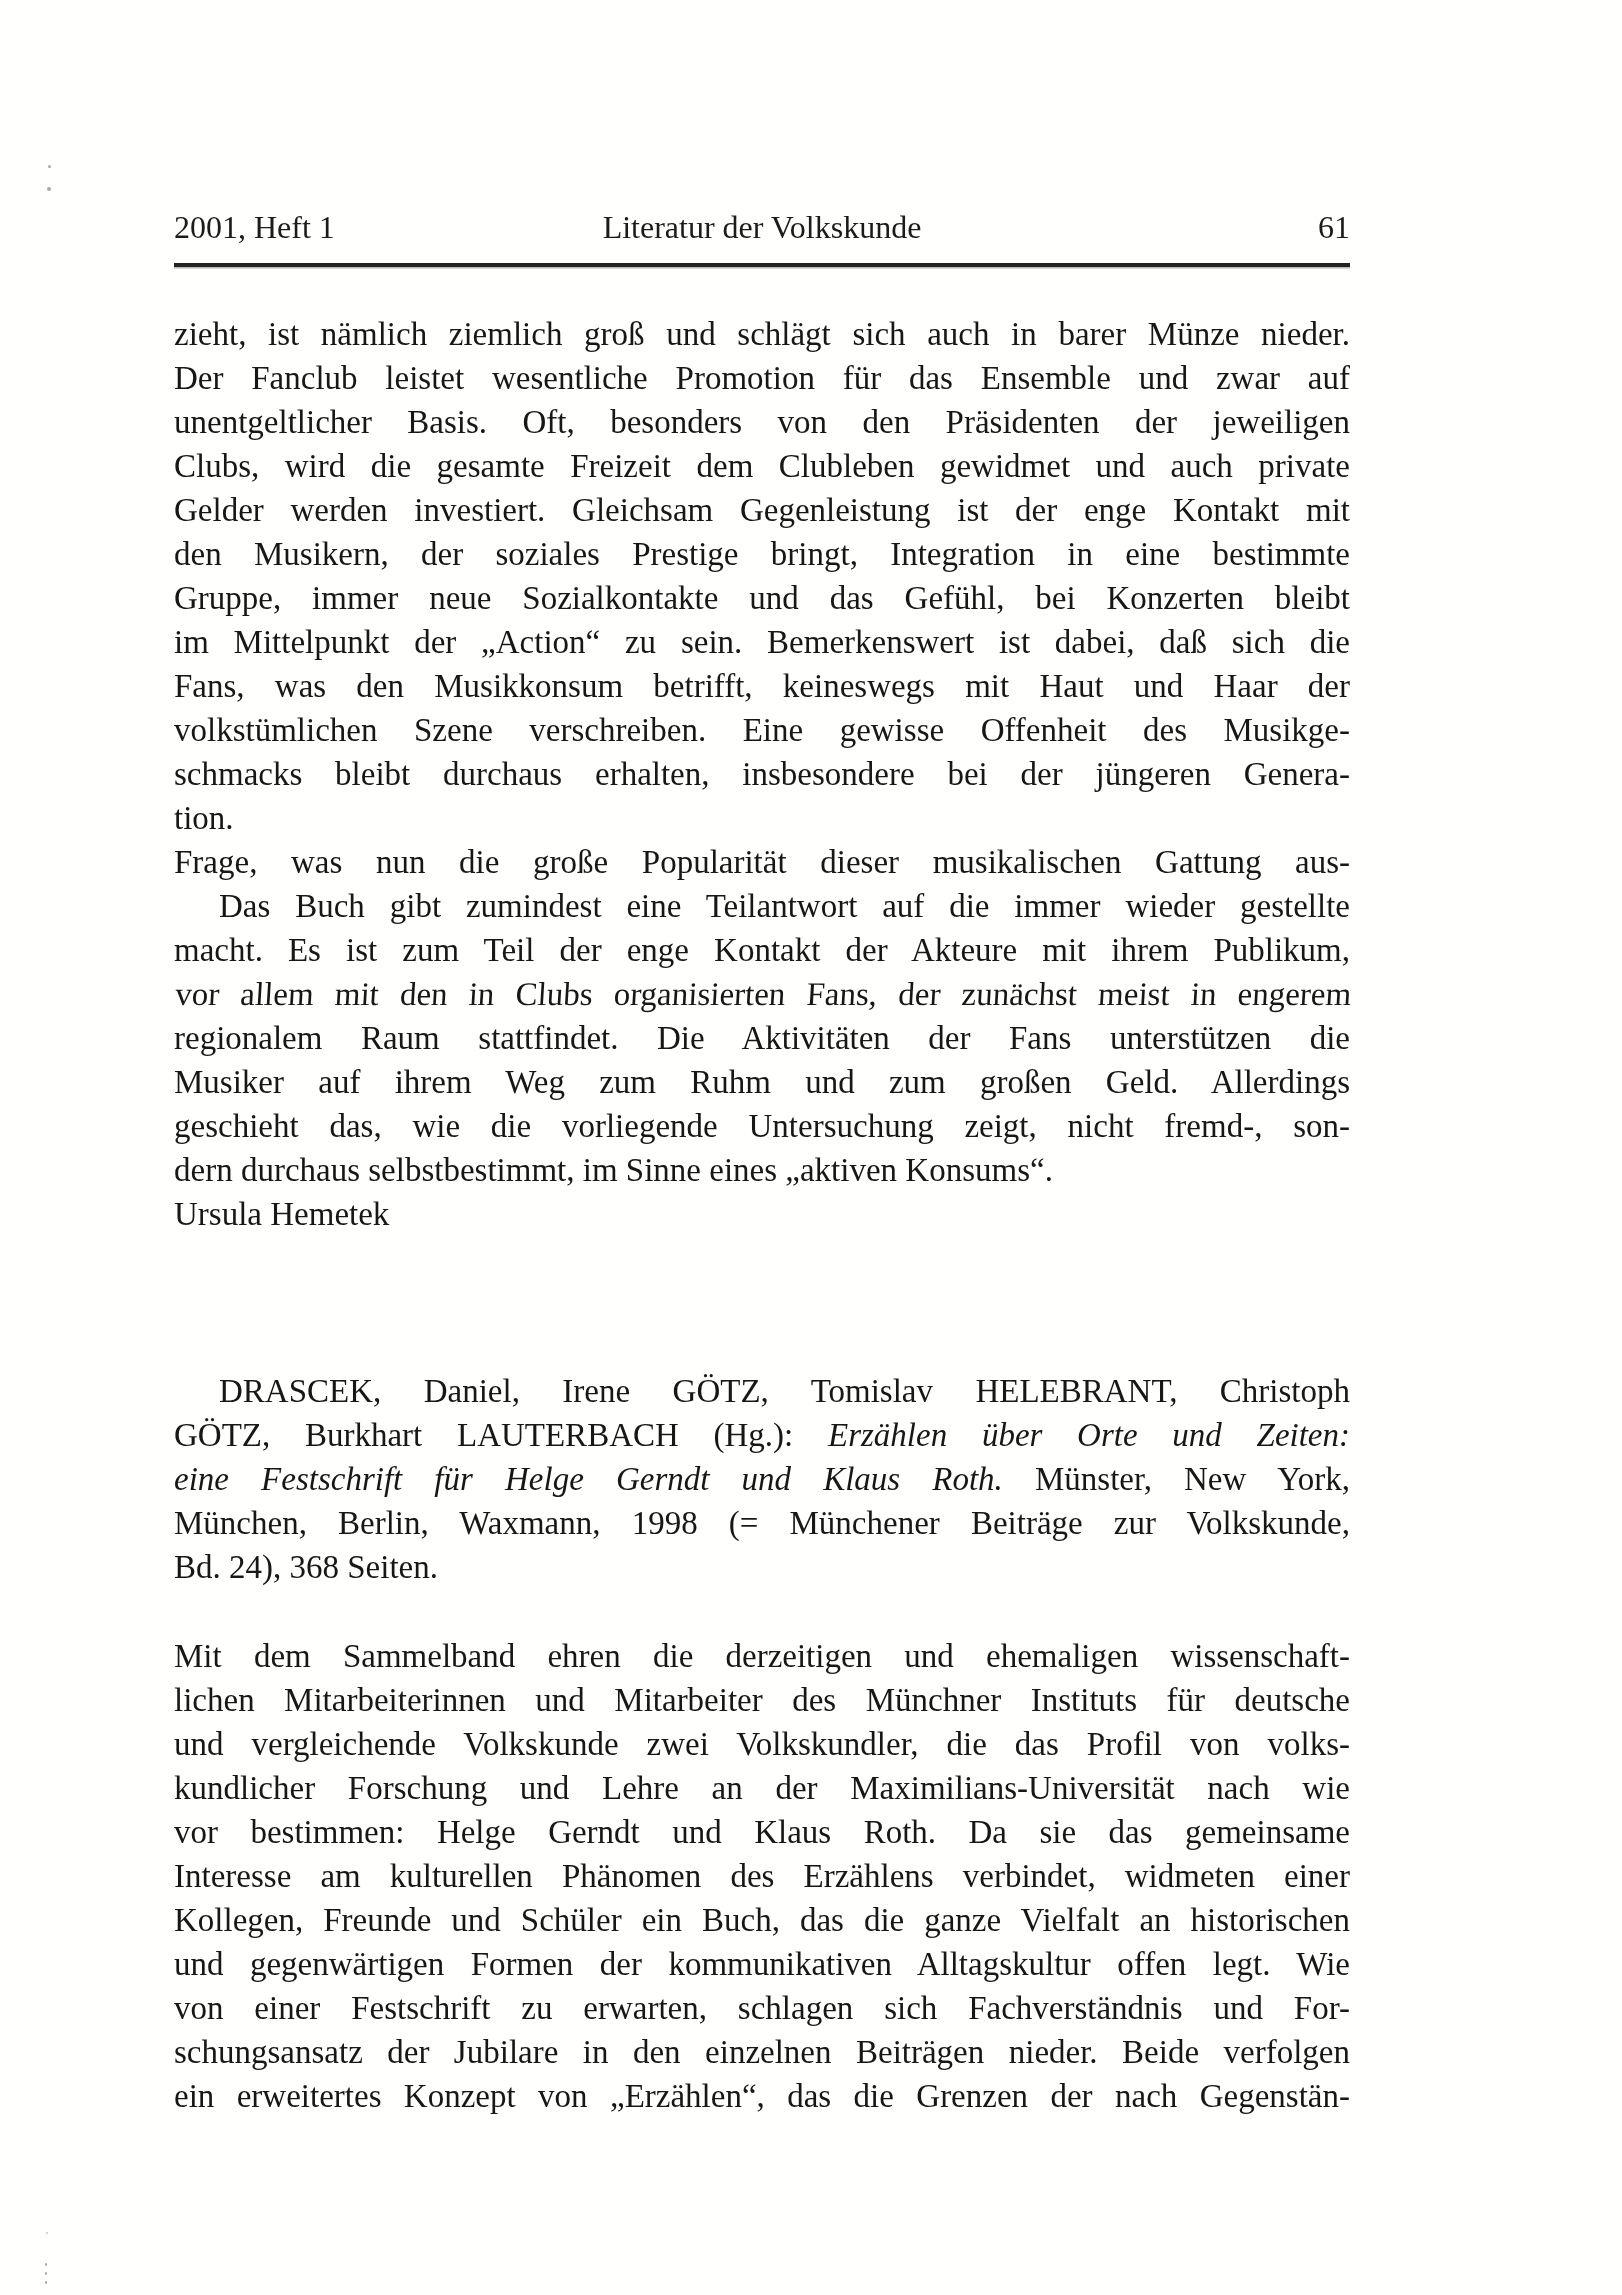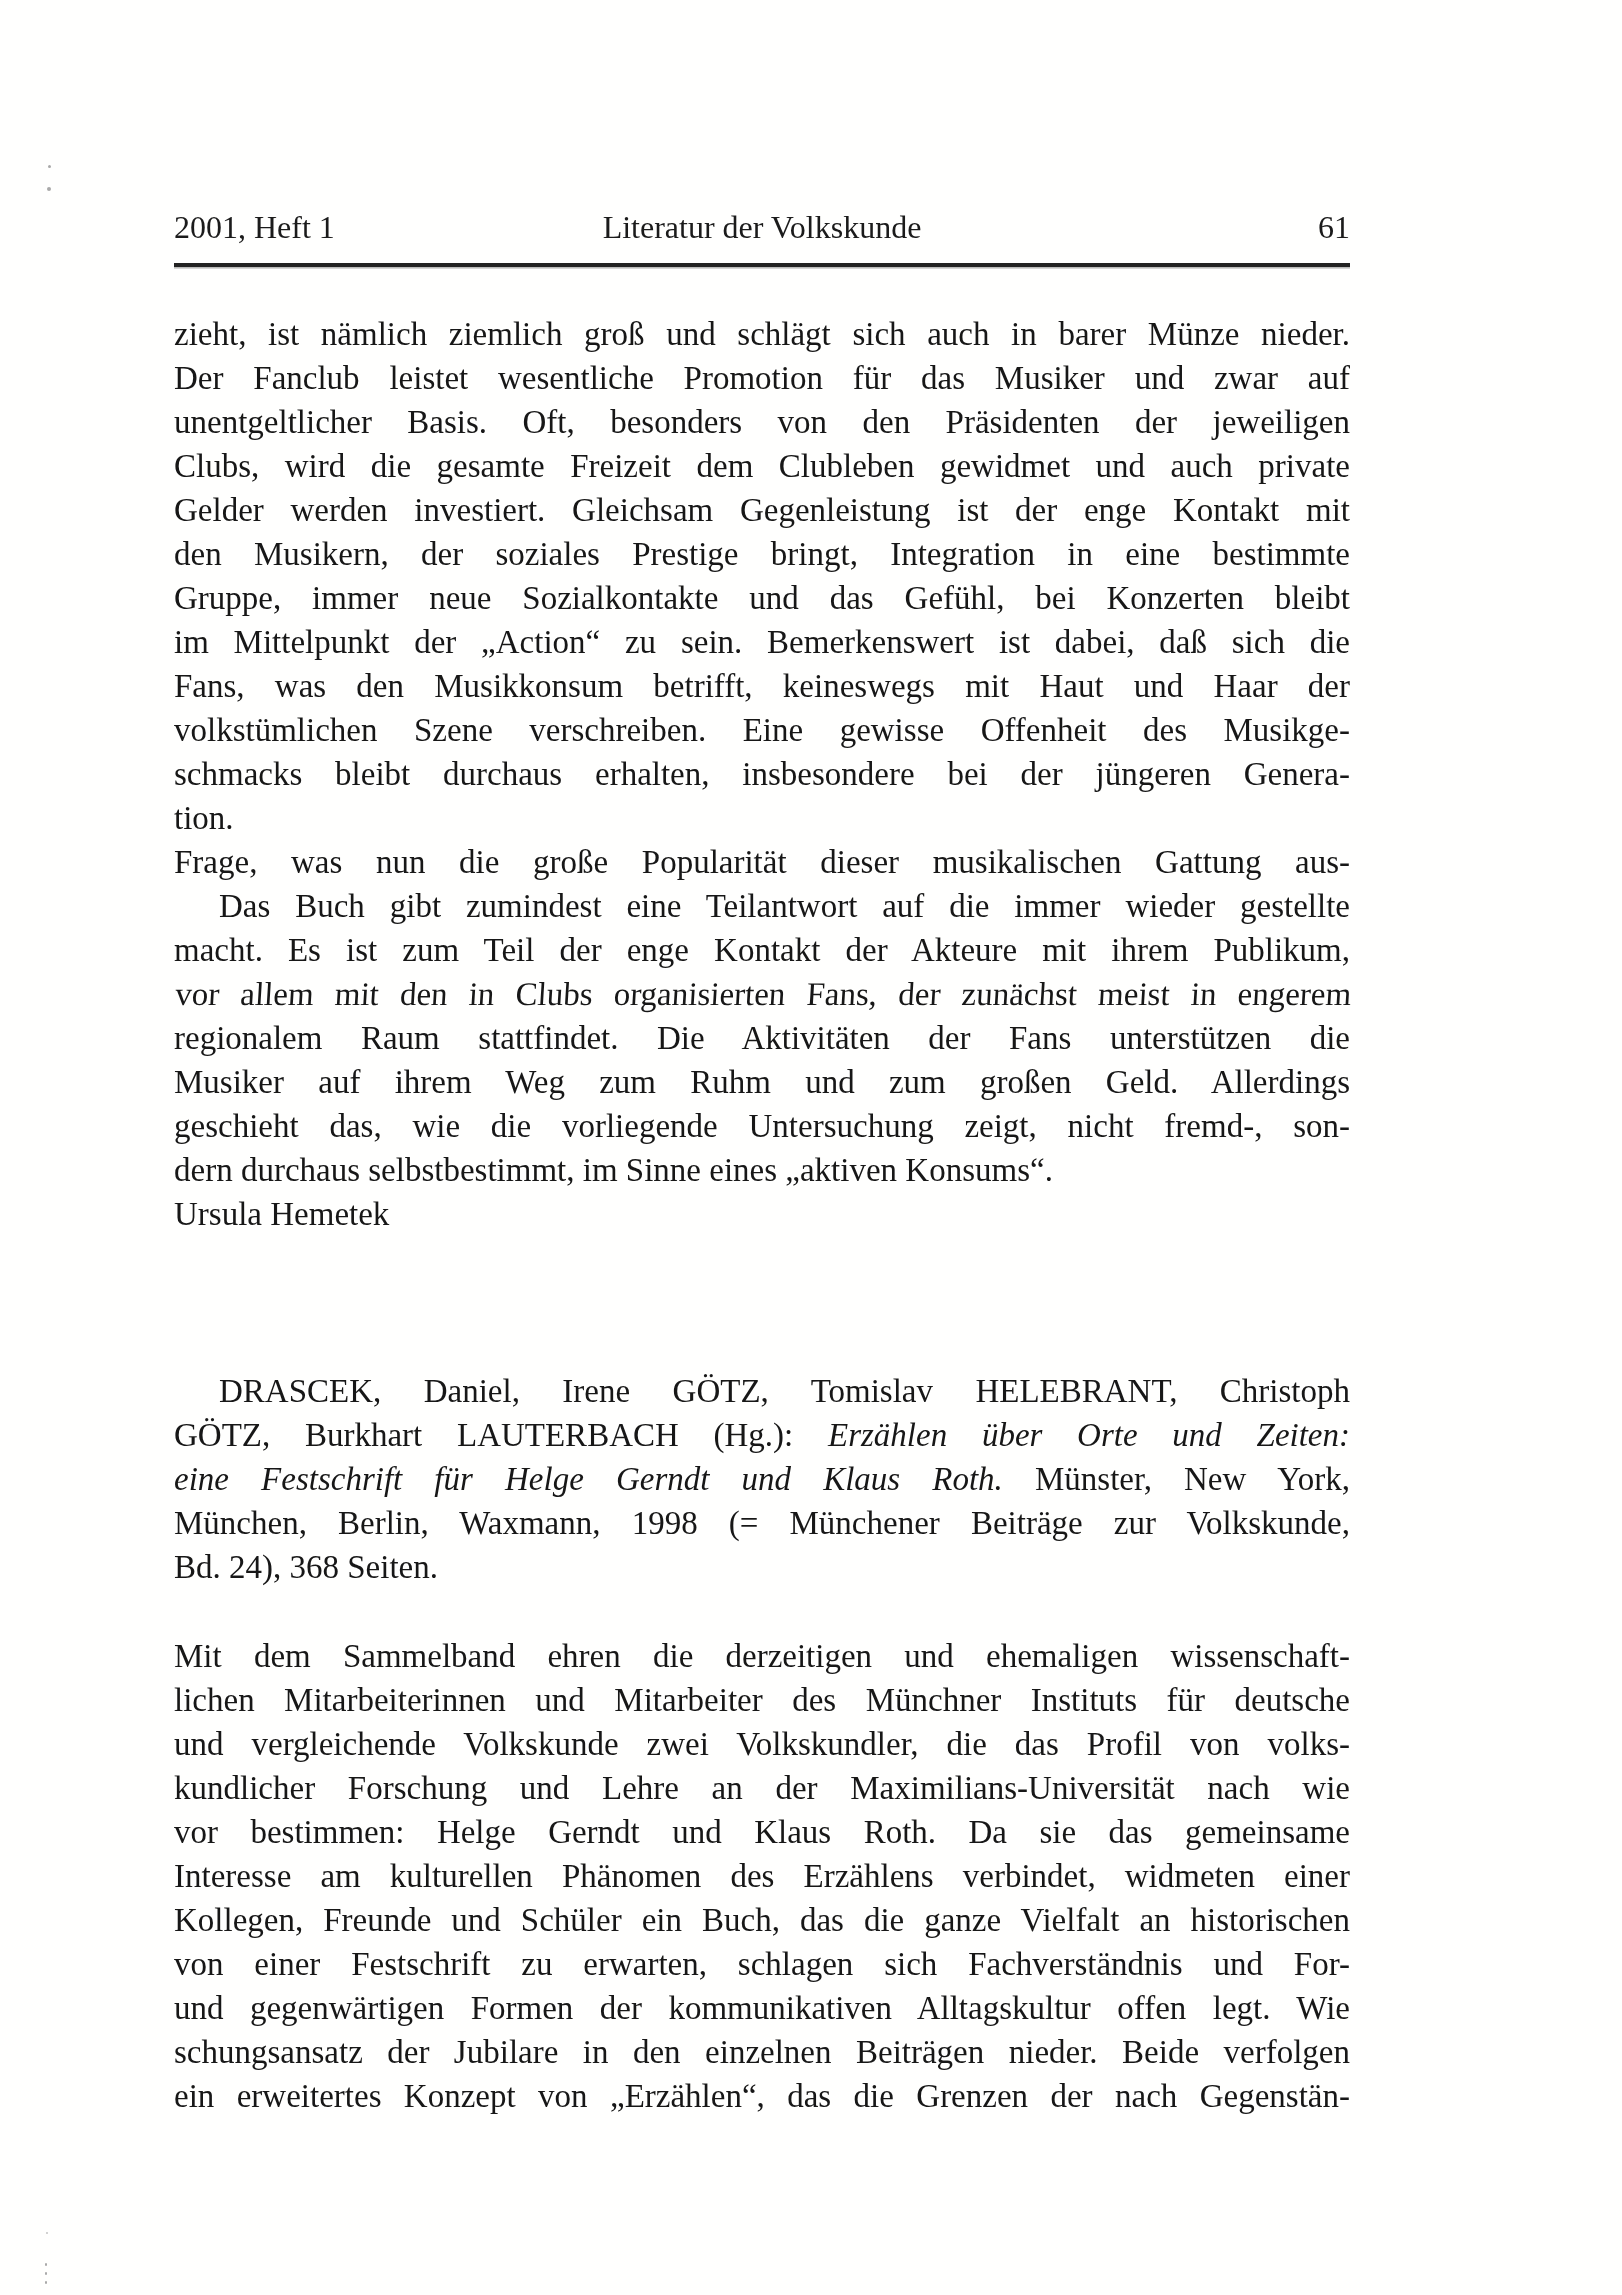--- a/index.html
+++ b/index.html
@@ -92,21 +92,21 @@
 
     <div class="running-head">
       <span class="rh-left">2001, Heft 1</span>
       <span class="rh-mid">Literatur der Volkskunde</span>
       <span class="rh-right">61</span>
     </div>
     <div class="head-rule"></div>
 
     <div class="body-text">
       <div class="line">zieht, ist nämlich ziemlich groß und schlägt sich auch in barer Münze nieder.</div>
-      <div class="line">Der Fanclub leistet wesentliche Promotion für das Musiker und zwar auf</div>
+      <div class="line">Der Fanclub leistet wesentliche Promotion für das Ensemble und zwar auf</div>
       <div class="line">unentgeltlicher Basis. Oft, besonders von den Präsidenten der jeweiligen</div>
       <div class="line">Clubs, wird die gesamte Freizeit dem Clubleben gewidmet und auch private</div>
       <div class="line">Gelder werden investiert. Gleichsam Gegenleistung ist der enge Kontakt mit</div>
       <div class="line">den Musikern, der soziales Prestige bringt, Integration in eine bestimmte</div>
       <div class="line">Gruppe, immer neue Sozialkontakte und das Gefühl, bei Konzerten bleibt</div>
       <div class="line">im Mittelpunkt der „Action“ zu sein. Bemerkenswert ist dabei, daß sich die</div>
       <div class="line">Fans, was den Musikkonsum betrifft, keineswegs mit Haut und Haar der</div>
       <div class="line">volkstümlichen Szene verschreiben. Eine gewisse Offenheit des Musikge-</div>
       <div class="line">schmacks bleibt durchaus erhalten, insbesondere bei der jüngeren Genera-</div>
       <div class="line flush">tion.</div>
@@ -131,22 +131,22 @@
       </div>
 
       <div class="review-body">
         <div class="line">Mit dem Sammelband ehren die derzeitigen und ehemaligen wissenschaft-</div>
         <div class="line">lichen Mitarbeiterinnen und Mitarbeiter des Münchner Instituts für deutsche</div>
         <div class="line">und vergleichende Volkskunde zwei Volkskundler, die das Profil von volks-</div>
         <div class="line">kundlicher Forschung und Lehre an der Maximilians-Universität nach wie</div>
         <div class="line">vor bestimmen: Helge Gerndt und Klaus Roth. Da sie das gemeinsame</div>
         <div class="line">Interesse am kulturellen Phänomen des Erzählens verbindet, widmeten einer</div>
         <div class="line">Kollegen, Freunde und Schüler ein Buch, das die ganze Vielfalt an historischen</div>
+        <div class="line">und gegenwärtigen Formen der kommunikativen Alltagskultur offen legt. Wie</div>
         <div class="line">von einer Festschrift zu erwarten, schlagen sich Fachverständnis und For-</div>
-        <div class="line">und gegenwärtigen Formen der kommunikativen Alltagskultur offen legt. Wie</div>
         <div class="line">schungsansatz der Jubilare in den einzelnen Beiträgen nieder. Beide verfolgen</div>
         <div class="line">ein erweitertes Konzept von „Erzählen“, das die Grenzen der nach Gegenstän-</div>
       </div>
     </div>
 
   </div>
 </div>
 
 
 </body></html>

